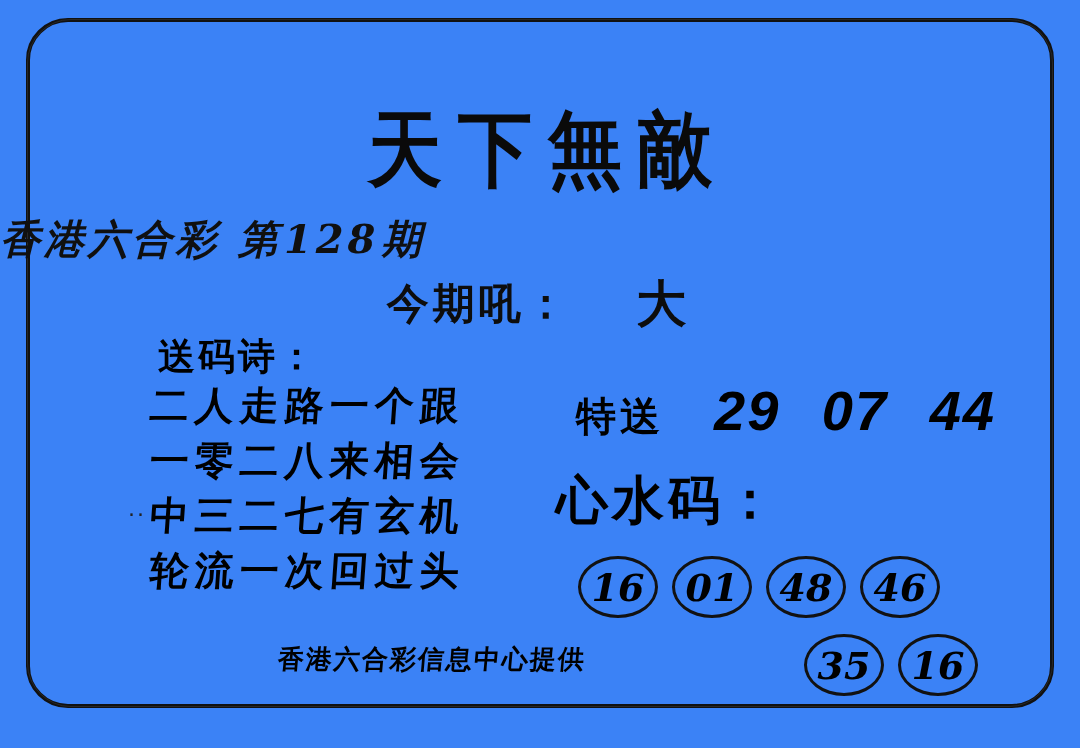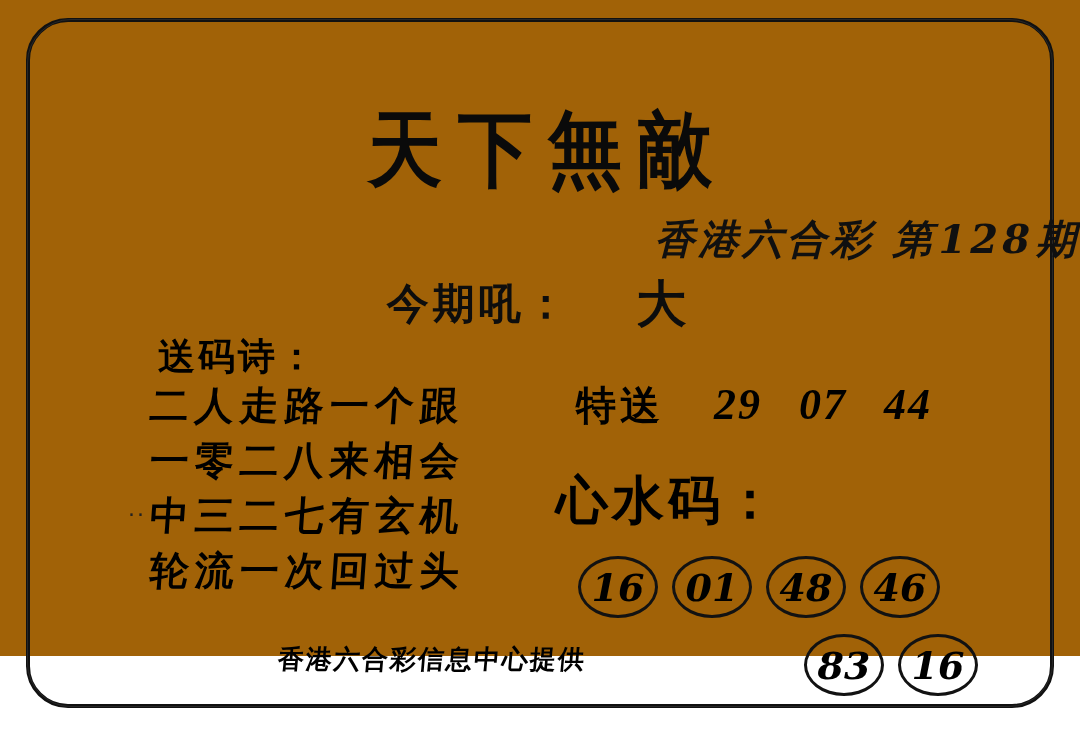--- a/index.html
+++ b/index.html
@@ -10,22 +10,22 @@
   body {
     width: 1080px;
     height: 748px;
     font-family: "DejaVu Sans", "Liberation Sans", sans-serif;
     color: #000000;
     overflow: hidden;
   }
   .page {
     position: relative;
     width: 1080px;
-    height: 656px;
-    background: #a16207;
+    height: 748px;
+    background: #3b82f6;
   }
   
   .card-border {
     position: absolute;
     left: 26px;
     top: 18px;
     width: 1028px;
     height: 690px;
     border: 4px solid #111111;
     border-radius: 42px;
@@ -58,21 +58,21 @@
     line-height: 1;
     color: #0a0a0a;
     transform: scaleY(1.12);
   }
 
   .subtitle {
     position: absolute;
     left: 0;
     right: 0;
     top: 212px;
-    text-align: right;
+    text-align: left;
     font-family: "DejaVu Serif", "Liberation Serif", serif;
     font-weight: bold;
     font-style: italic;
     font-size: 40px;
     letter-spacing: 4px;
     color: #101010;
   }
   .subtitle .issue-no {
     font-style: italic;
     padding: 0 2px;
@@ -133,24 +133,24 @@
     align-items: baseline;
     white-space: nowrap;
   }
   .special-label {
     font-family: "DejaVu Serif", "Liberation Serif", serif;
     font-weight: bold;
     font-size: 40px;
     letter-spacing: 4px;
   }
   .special-nums {
-    font-family: Liberation Serif, serif;
-    font-style: italic;
-    font-weight: bold;
-    font-size: 44px;
+    font-family: Liberation Sans, sans-serif;
+    font-style: italic;
+    font-weight: bold;
+    font-size: 56px;
     margin-left: 50px;
     letter-spacing: 2px;
   }
   .special-nums span { margin-right: 24px; }
   .special-nums span:last-child { margin-right: 0; }
 
   .lucky-label {
     position: absolute;
     left: 556px;
     top: 466px;
@@ -252,19 +252,19 @@
   <div class="lucky-label">心水码：</div>
 
   <div class="balls">
     <div class="ball-row row1">
       <div class="ball">16</div>
       <div class="ball">01</div>
       <div class="ball">48</div>
       <div class="ball">46</div>
     </div>
     <div class="ball-row row2">
-      <div class="ball">83</div>
+      <div class="ball">35</div>
       <div class="ball">16</div>
     </div>
   </div>
 
   <div class="footer">香港六合彩信息中心提供</div>
 </div>
 
 </body></html>

